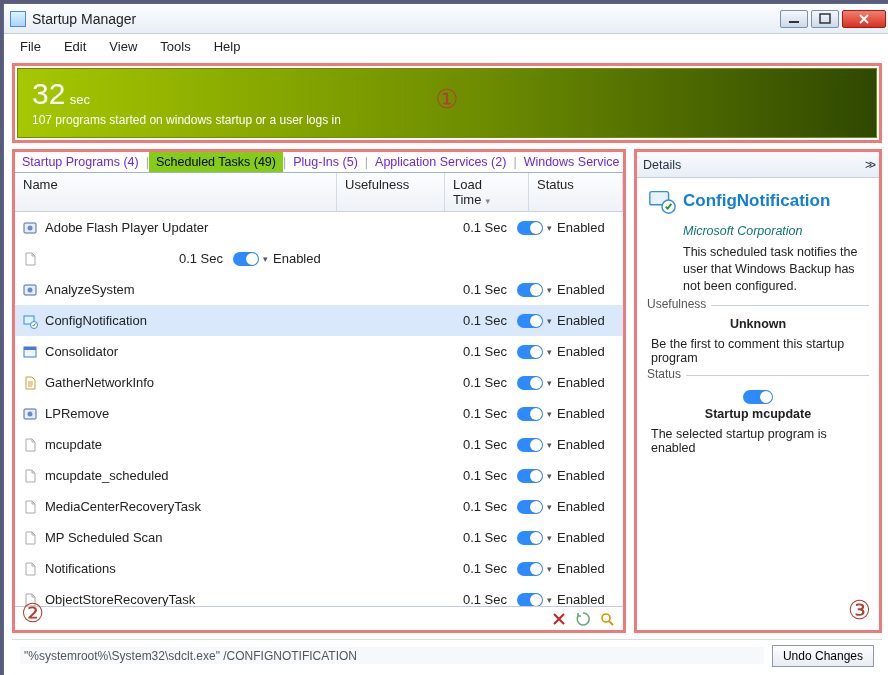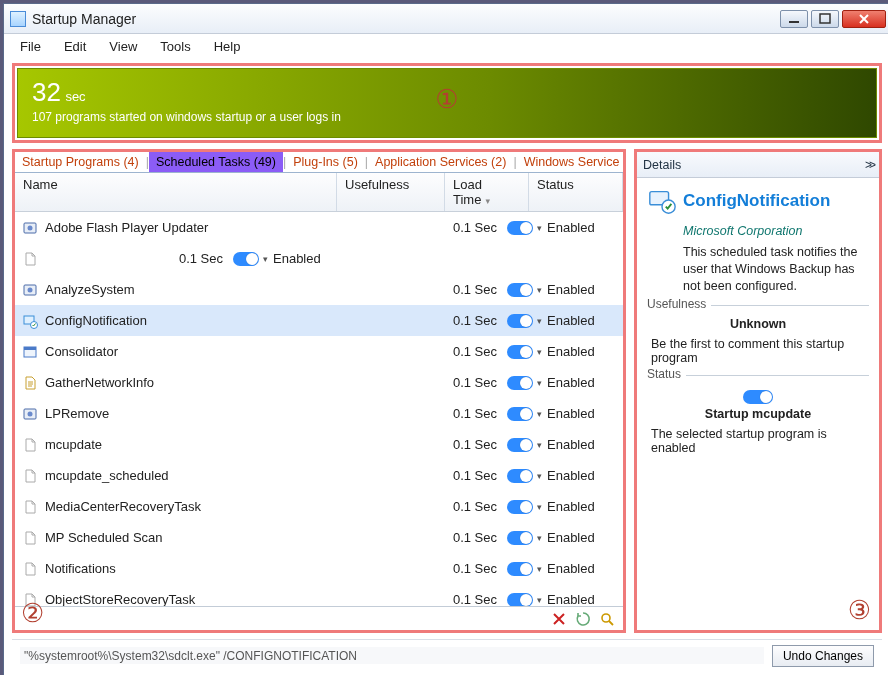--- a/index.html
+++ b/index.html
@@ -13,43 +13,43 @@
   .winbtn { width:28px; height:18px; border:1px solid #7d90aa; border-radius:2px; background:linear-gradient(#f5f8fc,#ccd9ea); display:flex; align-items:center; justify-content:center; font-size:10px; color:#333; cursor:default; }
   .winbtn.close { width:44px; background:linear-gradient(#f08070,#d83020); border-color:#a02010; color:#fff; font-weight:bold; font-size:12px; }
   
   .menubar { height:24px; display:flex; align-items:center; padding:0 6px; gap:3px; font-size:13px; color:#222; }
   .menubar .mitem { padding:2px 10px; cursor:default; }
   
   .body { flex:1; padding:5px 8px 6px 8px; display:flex; flex-direction:column; gap:6px; min-height:0; }
   
   .banner-wrap { border:3px solid #ef7a7a; padding:2px; position:relative; }
   .banner { background:linear-gradient(90deg,#a6c700 0%, #6c8b00 55%, #2f4800 100%); color:#fff; padding:8px 14px 10px 14px; height:70px; border:1px solid #6b8c00; }
-  .banner .secnum { font-size:26px; font-weight:300; }
+  .banner .secnum { font-size:30px; font-weight:300; }
   .banner .seclbl { font-size:13px; }
   .banner .sub { font-size:12px; margin-top:2px; }
   .annot { position:absolute; font-size:26px; color:#b24030; font-family:Georgia,serif; pointer-events:none; }
   
   .middle { flex:1; display:flex; gap:8px; min-height:0; }
   .listpanel-wrap { flex:1; border:3px solid #ef7a7a; padding:0; position:relative; display:flex; flex-direction:column; min-width:0; }
   .detailspanel-wrap { width:248px; border:3px solid #ef7a7a; padding:0; position:relative; display:flex; flex-direction:column; }
   
   .tabs { display:flex; border-bottom:1px solid #9db4cf; font-size:12.5px; white-space:nowrap; overflow:hidden; }
-  .tab { padding:3px 7px; color:#c2410c; cursor:default; }
+  .tab { padding:3px 7px; color:#6d28d9; cursor:default; }
   .tab.sep { color:#aaa; padding:3px 0; }
-  .tab.active { background:#8b5cf6; color:#000; }
+  .tab.active { background:#84cc16; color:#000; }
   
   .tblhead { display:flex; font-size:13px; color:#222; background:linear-gradient(#fdfdfe,#eef2f7); border-bottom:1px solid #c8d0da; }
   .th { padding:4px 8px; border-right:1px solid #d2dbe6; }
   .th.name { flex:1; }
   .th.use { width:108px; }
   .th.load { width:84px; text-align:left; }
   .th.status { width:94px; }
   .th.sort::after { content:"▾"; font-size:9px; color:#888; margin-left:4px; }
   .rows { flex:1; overflow:hidden; }
-  .row { display:flex; align-items:center; font-size:13px; color:#222; height:31px; padding:0 16px 0 6px; }
+  .row { display:flex; align-items:center; font-size:13px; color:#222; height:31px; padding:0 6px 0 6px; }
   .row.sel { background:#d9e8fb; }
   .row .cicon { width:18px; height:18px; margin-right:6px; display:flex; align-items:center; justify-content:center; }
   .row .cname { flex:1; white-space:nowrap; overflow:hidden; text-overflow:ellipsis; }
   .row .cuse { width:108px; }
   .row .cload { width:80px; text-align:right; padding-right:10px; }
   .row .ctoggle { width:30px; display:flex; align-items:center; }
   .row .cstatus { width:60px; }
   .row .cdrop { width:10px; color:#555; font-size:9px; }
   .toggle { width:26px; height:14px; background:#2e8bff; border-radius:8px; position:relative; }
   .toggle::after { content:""; position:absolute; right:1px; top:1px; width:12px; height:12px; background:#fff; border-radius:50%; box-shadow:0 0 1px rgba(0,0,0,.3); }

